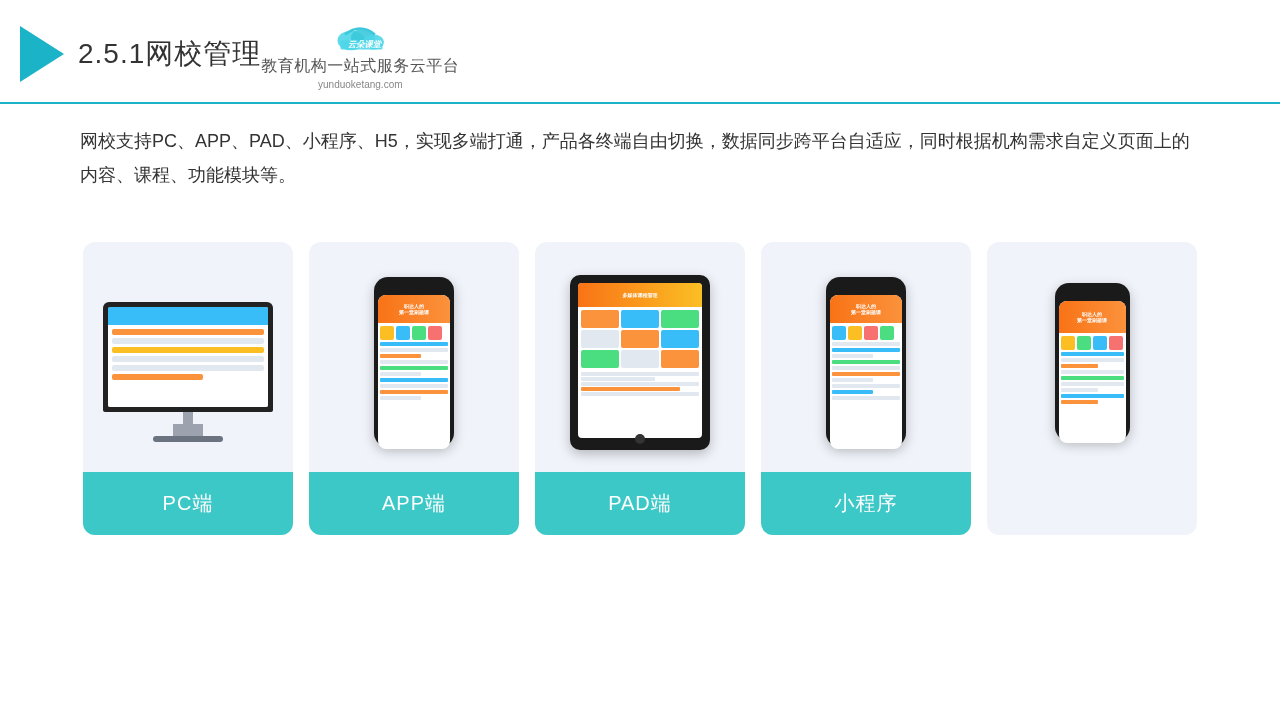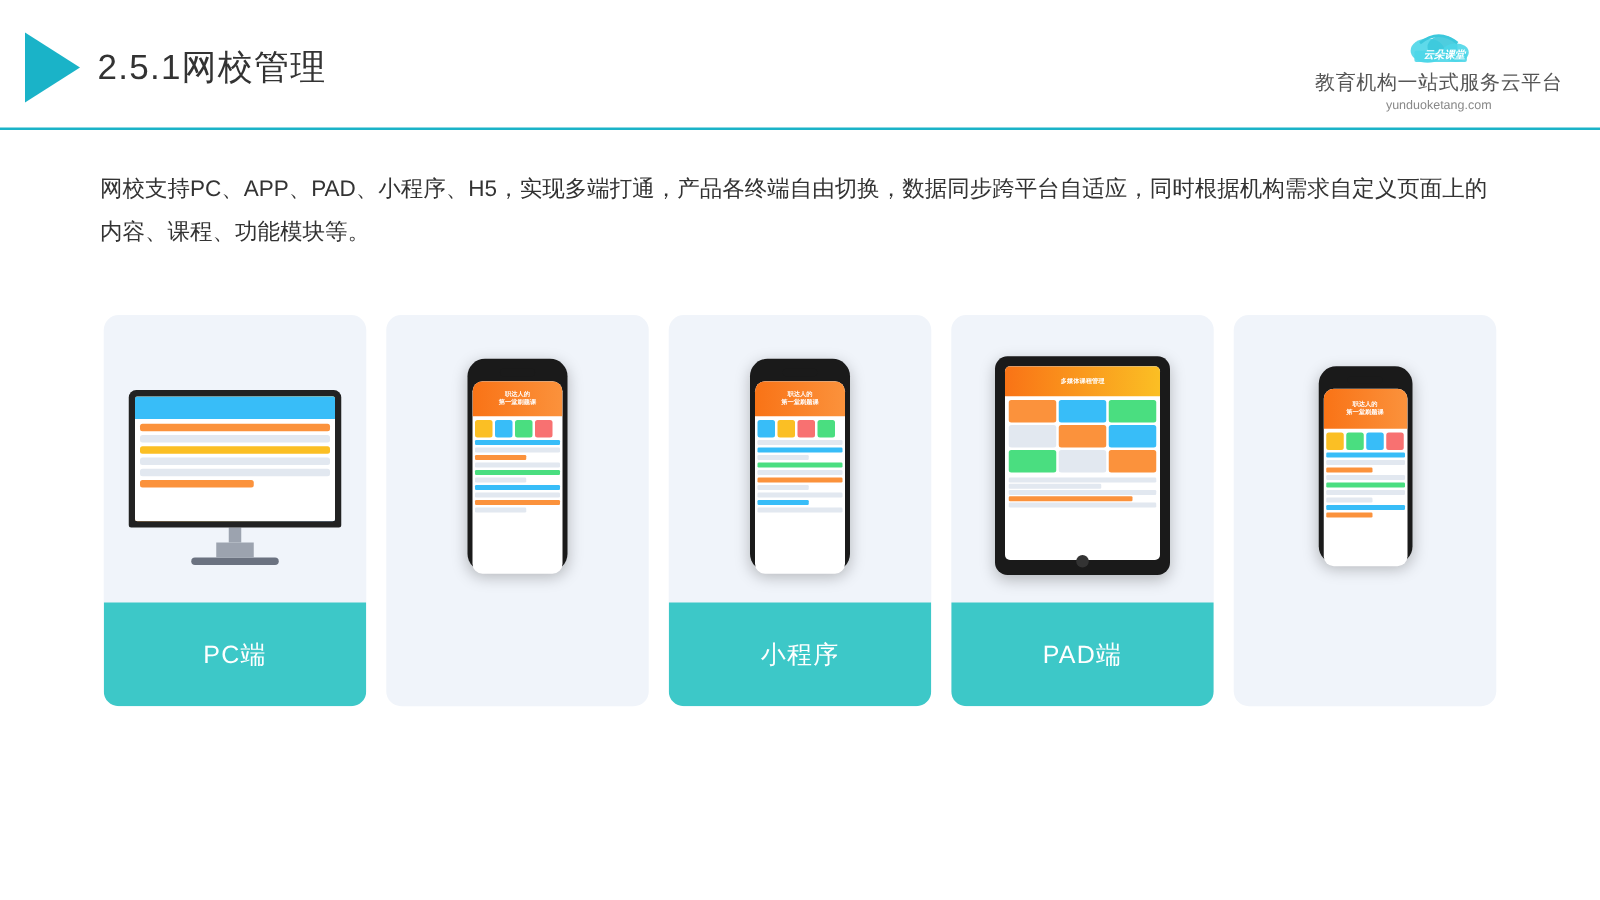--- a/index.html
+++ b/index.html
@@ -9,21 +9,20 @@
       background: #ffffff;
       font-family: 'Microsoft YaHei', 'PingFang SC', sans-serif;
       overflow: hidden;
       position: relative;
     }
 
     
     .header {
       display: flex;
       align-items: center;
-      justify-content: space-between;
       padding: 18px 30px 12px 20px;
       border-bottom: 2px solid #1ab3c8;
     }
     .header-left {
       display: flex;
       align-items: center;
       gap: 14px;
     }
     .play-icon {
       width: 0;
@@ -64,21 +63,21 @@
       letter-spacing: 0.5px;
       white-space: nowrap;
     }
     .logo-url {
       font-size: 10px;
       color: #888;
     }
 
     
     .description {
-      padding: 30px 80px 20px 80px;
+      padding: 20px 80px 20px 80px;
       font-size: 18px;
       color: #333;
       line-height: 1.9;
     }
 
     
     .cards-section {
       display: flex;
       gap: 16px;
       padding: 20px 50px 30px 50px;
@@ -106,21 +105,21 @@
       padding: 20px 10px 10px;
     }
 
     .card-label {
       width: 100%;
       background: #3dc8c8;
       color: white;
       font-size: 20px;
       font-weight: 500;
       text-align: center;
-      padding: 28px 0;
+      padding: 18px 0;
       letter-spacing: 1px;
     }
 
     
     
     .pc-monitor {
       position: relative;
       width: 170px;
       height: 120px;
     }
@@ -397,52 +396,21 @@
             <div class="phone-row green"></div>
             <div class="phone-row short"></div>
             <div class="phone-row accent"></div>
             <div class="phone-row"></div>
             <div class="phone-row orange"></div>
             <div class="phone-row short"></div>
           </div>
         </div>
       </div>
     </div>
-  </div>
-
-  <div class="card">
-    <div class="card-image-area">
-      <div class="phone-mockup">
-        <div class="phone-notch"></div>
-        <div class="phone-screen">
-          <div class="phone-screen-header">
-            <div class="phone-screen-header-text">职达人的<br>第一堂刷题课</div>
-          </div>
-          <div class="phone-screen-body">
-            <div class="phone-icon-row">
-              <div class="phone-icon-box blue"></div>
-              <div class="phone-icon-box"></div>
-              <div class="phone-icon-box red"></div>
-              <div class="phone-icon-box green"></div>
-            </div>
-            <div class="phone-row"></div>
-            <div class="phone-row accent"></div>
-            <div class="phone-row short"></div>
-            <div class="phone-row green"></div>
-            <div class="phone-row"></div>
-            <div class="phone-row orange"></div>
-            <div class="phone-row short"></div>
-            <div class="phone-row"></div>
-            <div class="phone-row accent short"></div>
-            <div class="phone-row"></div>
-          </div>
-        </div>
-      </div>
-    </div>
-    <div class="card-label">小程序</div>
+    <div class="card-label">APP端</div>
   </div>
 
   <div class="card">
     <div class="card-image-area">
       <div class="tablet-mockup">
         <div class="tablet-screen">
           <div class="tablet-screen-header">
             <div class="tablet-screen-header-text">多媒体课程管理</div>
           </div>
           <div class="tablet-grid">
@@ -463,20 +431,52 @@
           <div class="tablet-row"></div>
         </div>
         <div class="tablet-home-btn"></div>
       </div>
     </div>
     <div class="card-label">PAD端</div>
   </div>
 
   <div class="card">
     <div class="card-image-area">
+      <div class="phone-mockup">
+        <div class="phone-notch"></div>
+        <div class="phone-screen">
+          <div class="phone-screen-header">
+            <div class="phone-screen-header-text">职达人的<br>第一堂刷题课</div>
+          </div>
+          <div class="phone-screen-body">
+            <div class="phone-icon-row">
+              <div class="phone-icon-box blue"></div>
+              <div class="phone-icon-box"></div>
+              <div class="phone-icon-box red"></div>
+              <div class="phone-icon-box green"></div>
+            </div>
+            <div class="phone-row"></div>
+            <div class="phone-row accent"></div>
+            <div class="phone-row short"></div>
+            <div class="phone-row green"></div>
+            <div class="phone-row"></div>
+            <div class="phone-row orange"></div>
+            <div class="phone-row short"></div>
+            <div class="phone-row"></div>
+            <div class="phone-row accent short"></div>
+            <div class="phone-row"></div>
+          </div>
+        </div>
+      </div>
+    </div>
+    <div class="card-label">小程序</div>
+  </div>
+
+  <div class="card">
+    <div class="card-image-area">
       <div class="phone-mockup phone-small">
         <div class="phone-notch"></div>
         <div class="phone-screen">
           <div class="phone-screen-header" style="height:32px; background: linear-gradient(90deg,#f97316,#fb923c);">
             <div class="phone-screen-header-text" style="font-size:5px;">职达人的<br>第一堂刷题课</div>
           </div>
           <div class="phone-screen-body">
             <div class="phone-icon-row">
               <div class="phone-icon-box"></div>
               <div class="phone-icon-box green"></div>

